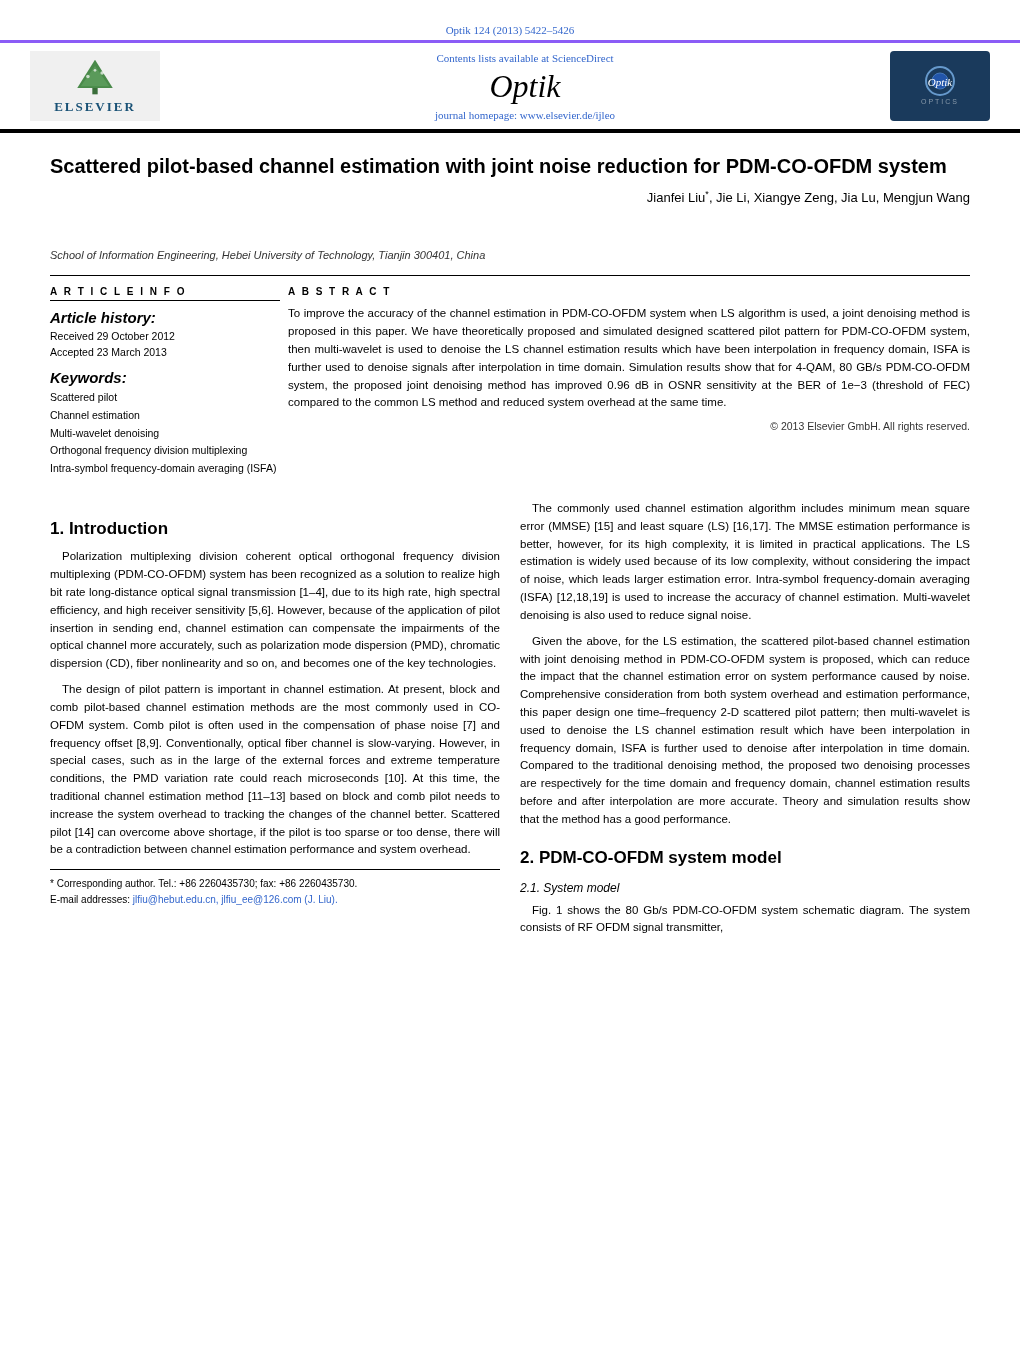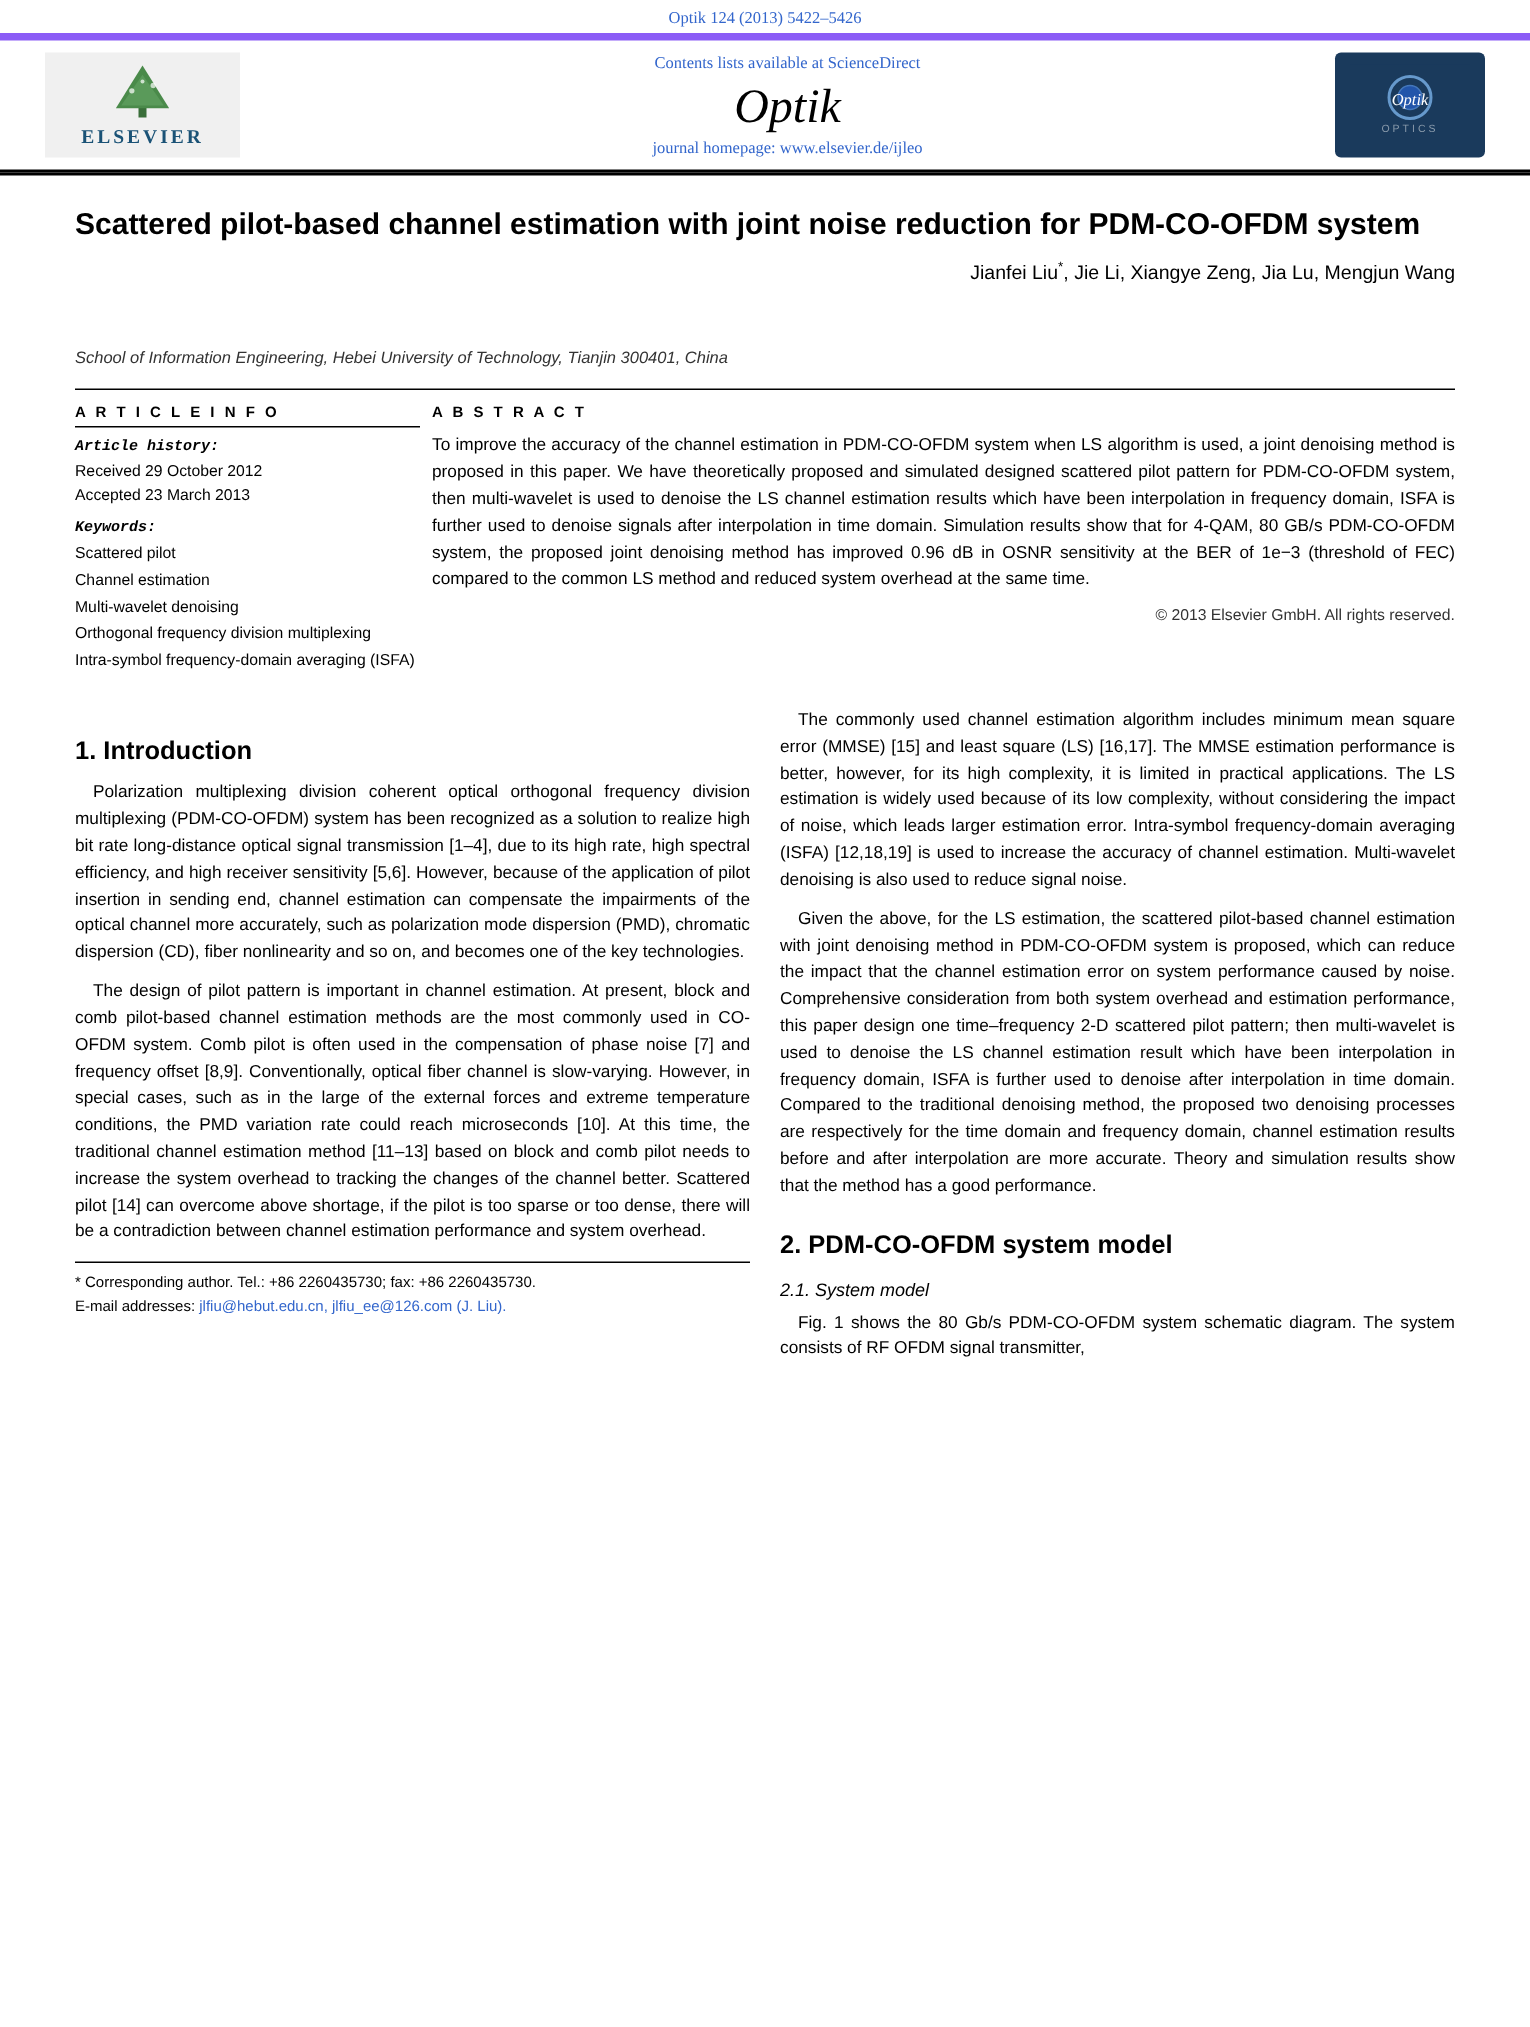--- a/index.html
+++ b/index.html
@@ -13,24 +13,24 @@
     }
     .page {
       width: 1020px;
       min-height: 1351px;
       background: #fff;
       padding: 0;
     }
     
     .top-bar {
       text-align: center;
-      padding: 6px 0 4px;
+      padding: 24px 0 4px;
       font-size: 11px;
       color: #3366cc;
-      border-bottom: 5px solid #8b5cf6;
+      border-bottom: 3px solid #8b5cf6;
     }
     
     .journal-header {
       display: flex;
       align-items: center;
       justify-content: space-between;
       padding: 8px 30px;
       border-bottom: 2px solid #000;
     }
     .journal-header .left-logo {
@@ -147,23 +147,23 @@
       font-family: Arial, sans-serif;
       font-weight: bold;
       margin-bottom: 8px;
       border-bottom: 1px solid #000;
       padding-bottom: 3px;
     }
     .info-section {
       margin-bottom: 8px;
     }
     .info-section h4 {
-      font-size: 10px;
+      font-size: 15px;
       font-style: italic;
-      font-family: Liberation Mono, monospace;
+      font-family: Liberation Sans, sans-serif;
       margin-bottom: 3px;
     }
     .info-section p {
       font-size: 10.5px;
       font-family: Arial, sans-serif;
       line-height: 1.5;
     }
     .keywords-list {
       font-size: 10.5px;
       font-family: Arial, sans-serif;

